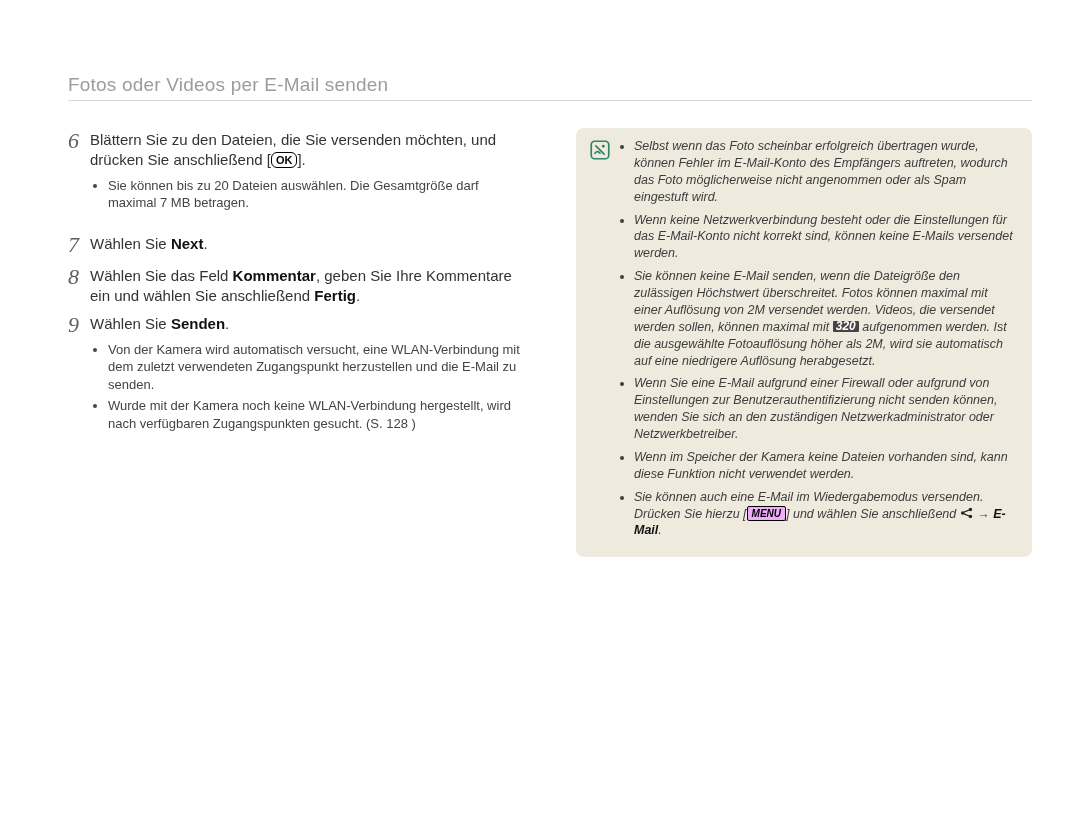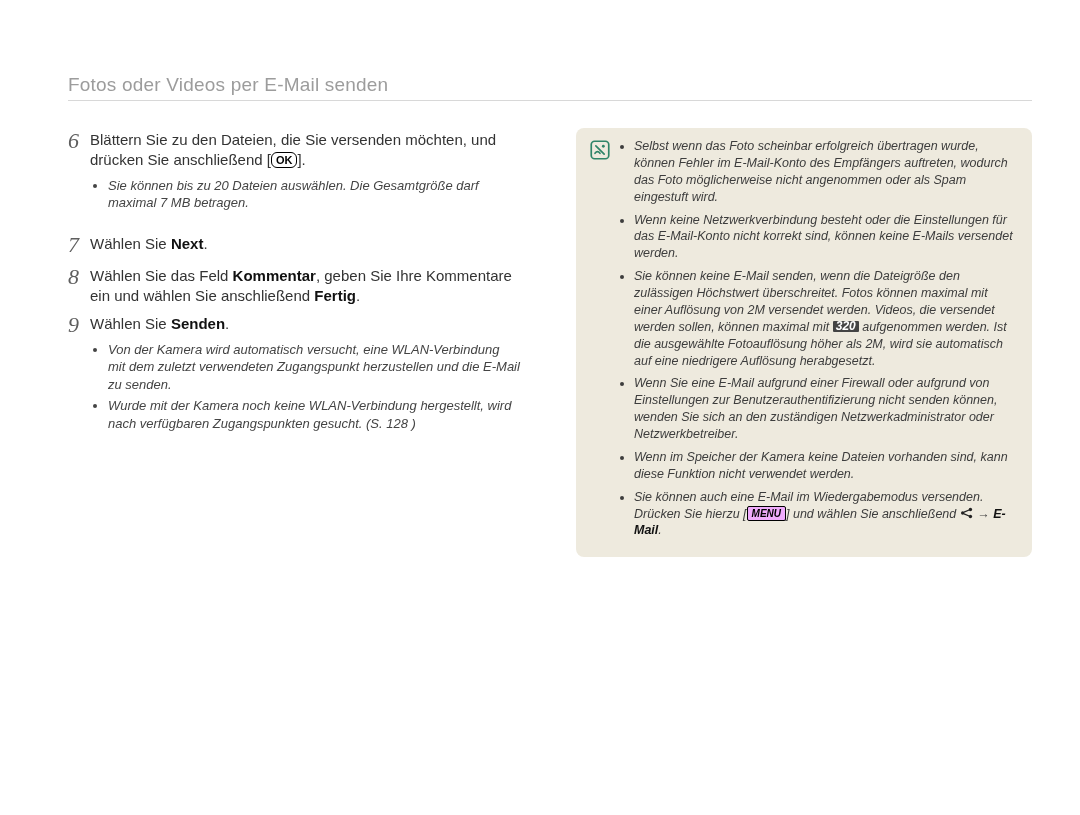--- a/index.html
+++ b/index.html
@@ -73,21 +73,20 @@
     font-weight: 700;
     background:#fff;
     color:#000;
     line-height: 14px;
     vertical-align: 1px;
     font-family: Arial, Helvetica, sans-serif;
   }
   .sub-bullets {
     margin: 6px 16px 14px 0;
     padding-left: 10px;
-    font-style: italic;
   }
   .sub-bullets li {
     font-size: 13px;
     color: #444;
     list-style: disc;
     margin-left: 8px;
     margin-bottom: 4px;
   }
   .note-box {
     flex: 1;

